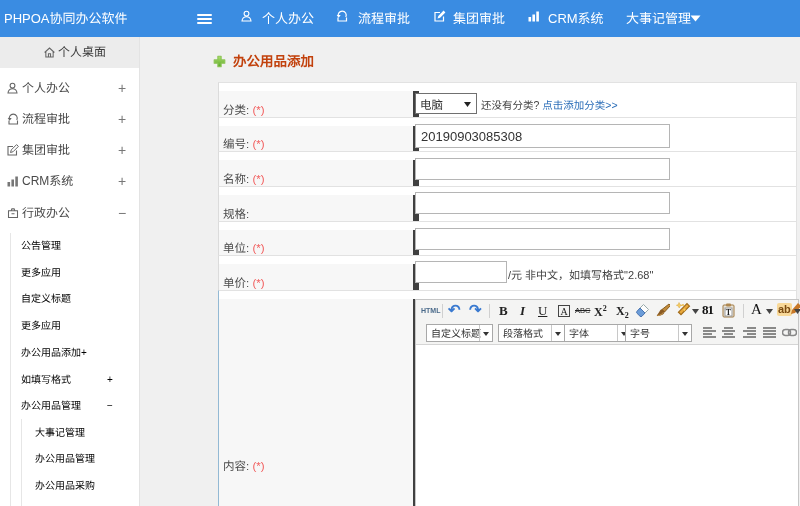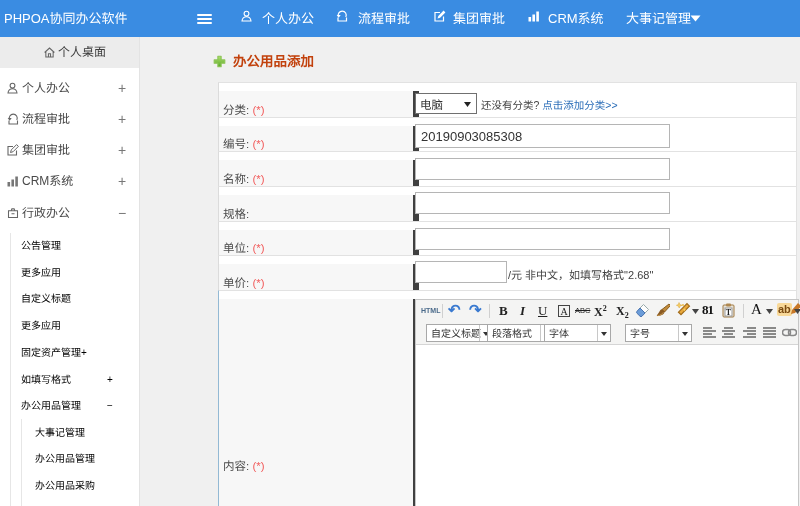--- a/index.html
+++ b/index.html
@@ -130,21 +130,21 @@
 <div class="abs m2" style="top:262px;">
     <span style="position:absolute;left:21px;">更多应用</span>
   </div>
 <div class="abs m2" style="top:288px;">
     <span style="position:absolute;left:21px;">自定义标题</span>
   </div>
 <div class="abs m2" style="top:315px;">
     <span style="position:absolute;left:21px;">更多应用</span>
   </div>
 <div class="abs m2" style="top:342px;">
-    <span style="position:absolute;left:21px;">固定资产管理+</span>
+    <span style="position:absolute;left:21px;">办公用品添加+</span>
   </div>
 <div class="abs m2" style="top:369px;">
     <span style="position:absolute;left:21px;">如填写格式</span>
     <span style="position:absolute;left:107px;">+</span>
   </div>
 <div class="abs m2" style="top:395px;">
     <span style="position:absolute;left:21px;">办公用品管理</span>
     <span style="position:absolute;left:107px;">−</span>
   </div>
 <div class="abs m2" style="top:422px;">
@@ -274,22 +274,22 @@
     </svg>
   <div style="position:absolute;left:361px;top:3px;font-size:11px;font-weight:bold;color:#7a4a10;background:#f8d898;border-radius:2px;padding:0 1px;line-height:13px;">ab</div>
   <svg style="position:absolute;left:374px;top:3px;" width="10" height="12" viewBox="0 0 10 12">
       <path d="M8 0L2 7l-1 4 4-1 6-7z" fill="#c87828"></path>
     </svg>
   <svg style="position:absolute;left:378px;top:9px;" width="7" height="5" viewBox="0 0 7 5">
       <path d="M0 0h7L3.5 5z" fill="#444"></path>
     </svg>
 
   <div class="edsel" style="left:10px;">自定义标题</div>
-  <div class="edsel" style="left:71px;">段落格式</div>
-  <div class="edsel" style="left:128px;">字体</div>
+  <div class="edsel" style="left:82px;">段落格式</div>
+  <div class="edsel" style="left:148px;">字体</div>
   <div class="edsel" style="left:209px;">字号</div>
   <svg class="alico" style="left:287px;" viewBox="0 0 13 13">
       <path d="M0 1h9M0 4h13M0 7h9M0 10h13" stroke="#666" stroke-width="1.6"></path>
     </svg>
   <svg class="alico" style="left:306px;" viewBox="0 0 13 13">
       <path d="M2 1h9M0 4h13M2 7h9M0 10h13" stroke="#666" stroke-width="1.6"></path>
     </svg>
   <svg class="alico" style="left:327px;" viewBox="0 0 13 13">
       <path d="M4 1h9M0 4h13M4 7h9M0 10h13" stroke="#666" stroke-width="1.6"></path>
     </svg>

